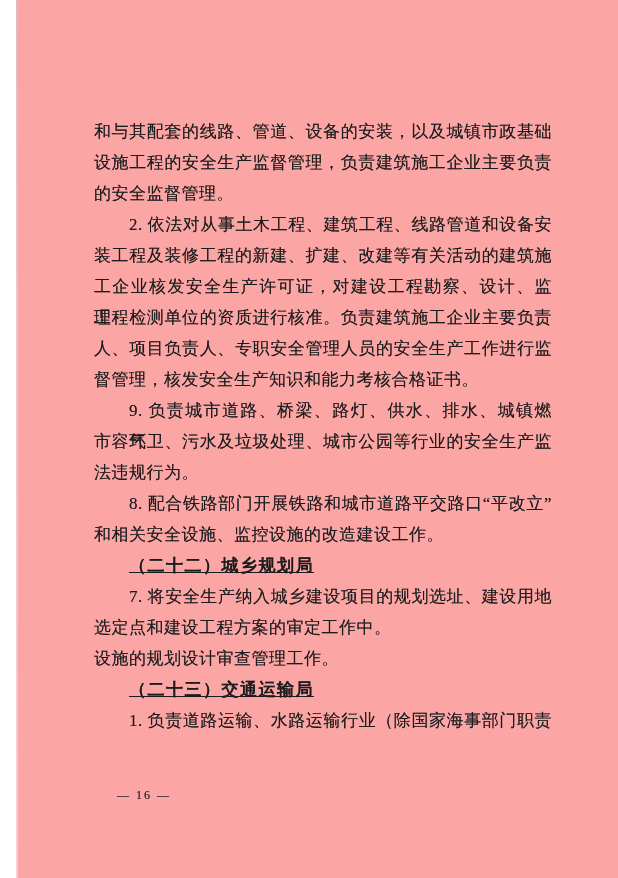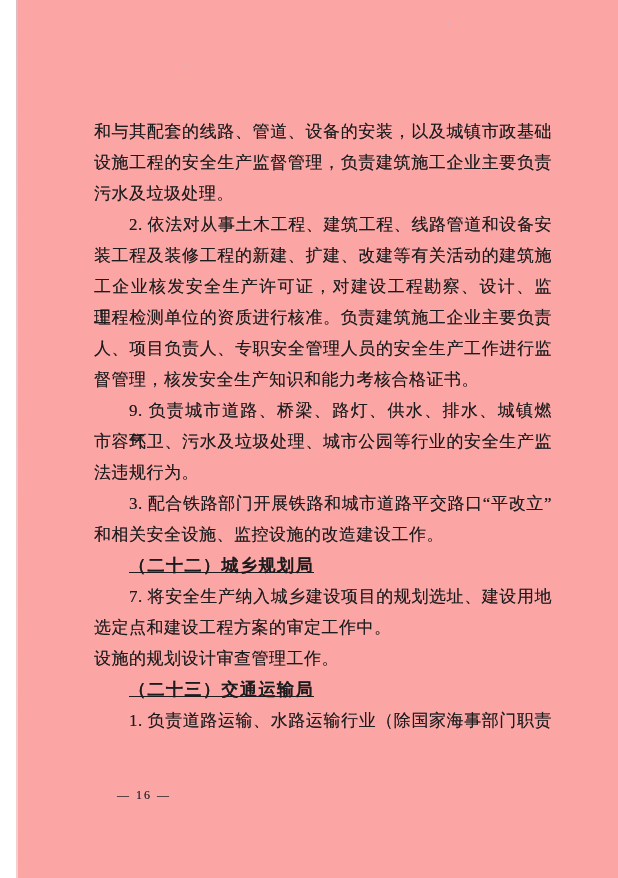--- a/index.html
+++ b/index.html
@@ -77,31 +77,31 @@
 <body>
 
 <div class="page">
   <div class="scan-edge"></div>
   <div class="speck" style="left:168px; top:63px; width:3px; height:2px;"></div>
   <div class="speck" style="left:432px; top:22px; width:2px; height:4px;"></div>
 
   <div class="textblock" id="textblock">
       <div class="line justify">和与其配套的线路、管道、设备的安装，以及城镇市政基础</div>
       <div class="line justify">设施工程的安全生产监督管理，负责建筑施工企业主要负责</div>
-      <div class="line">污水及垃圾处理。</div>
+      <div class="line">的安全监督管理。</div>
       <div class="line justify indent">2. 依法对从事土木工程、建筑工程、线路管道和设备安</div>
       <div class="line justify">装工程及装修工程的新建、扩建、改建等有关活动的建筑施</div>
       <div class="line justify">工企业核发安全生产许可证，对建设工程勘察、设计、监理、</div>
       <div class="line justify">工程检测单位的资质进行核准。负责建筑施工企业主要负责</div>
       <div class="line justify">人、项目负责人、专职安全管理人员的安全生产工作进行监</div>
       <div class="line">督管理，核发安全生产知识和能力考核合格证书。</div>
       <div class="line justify indent">9. 负责城市道路、桥梁、路灯、供水、排水、城镇燃气、</div>
       <div class="line justify">市容环卫、污水及垃圾处理、城市公园等行业的安全生产监</div>
       <div class="line">法违规行为。</div>
-      <div class="line justify indent">3. 配合铁路部门开展铁路和城市道路平交路口“平改立”</div>
+      <div class="line justify indent">8. 配合铁路部门开展铁路和城市道路平交路口“平改立”</div>
       <div class="line">和相关安全设施、监控设施的改造建设工作。</div>
       <div class="line indent heading">（二十二）城乡规划局</div>
       <div class="line justify indent">7. 将安全生产纳入城乡建设项目的规划选址、建设用地</div>
       <div class="line">选定点和建设工程方案的审定工作中。</div>
       <div class="line">设施的规划设计审查管理工作。</div>
       <div class="line indent heading">（二十三）交通运输局</div>
       <div class="line justify indent">1. 负责道路运输、水路运输行业（除国家海事部门职责</div>
     </div>
 
   <div class="pagenum">— 16 —</div>

